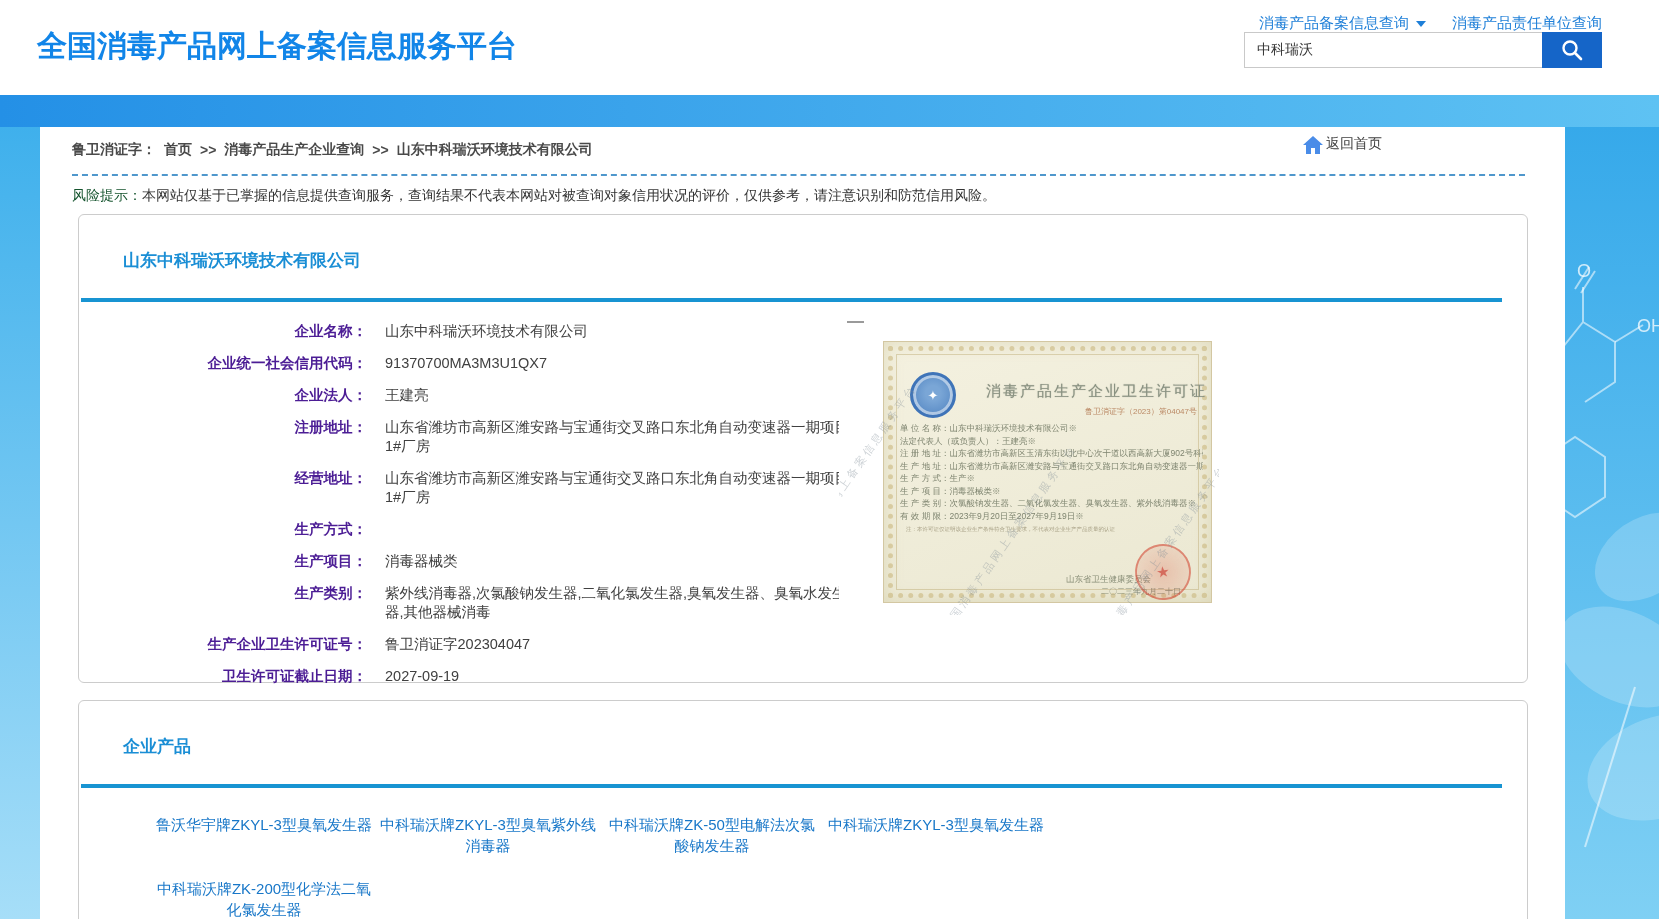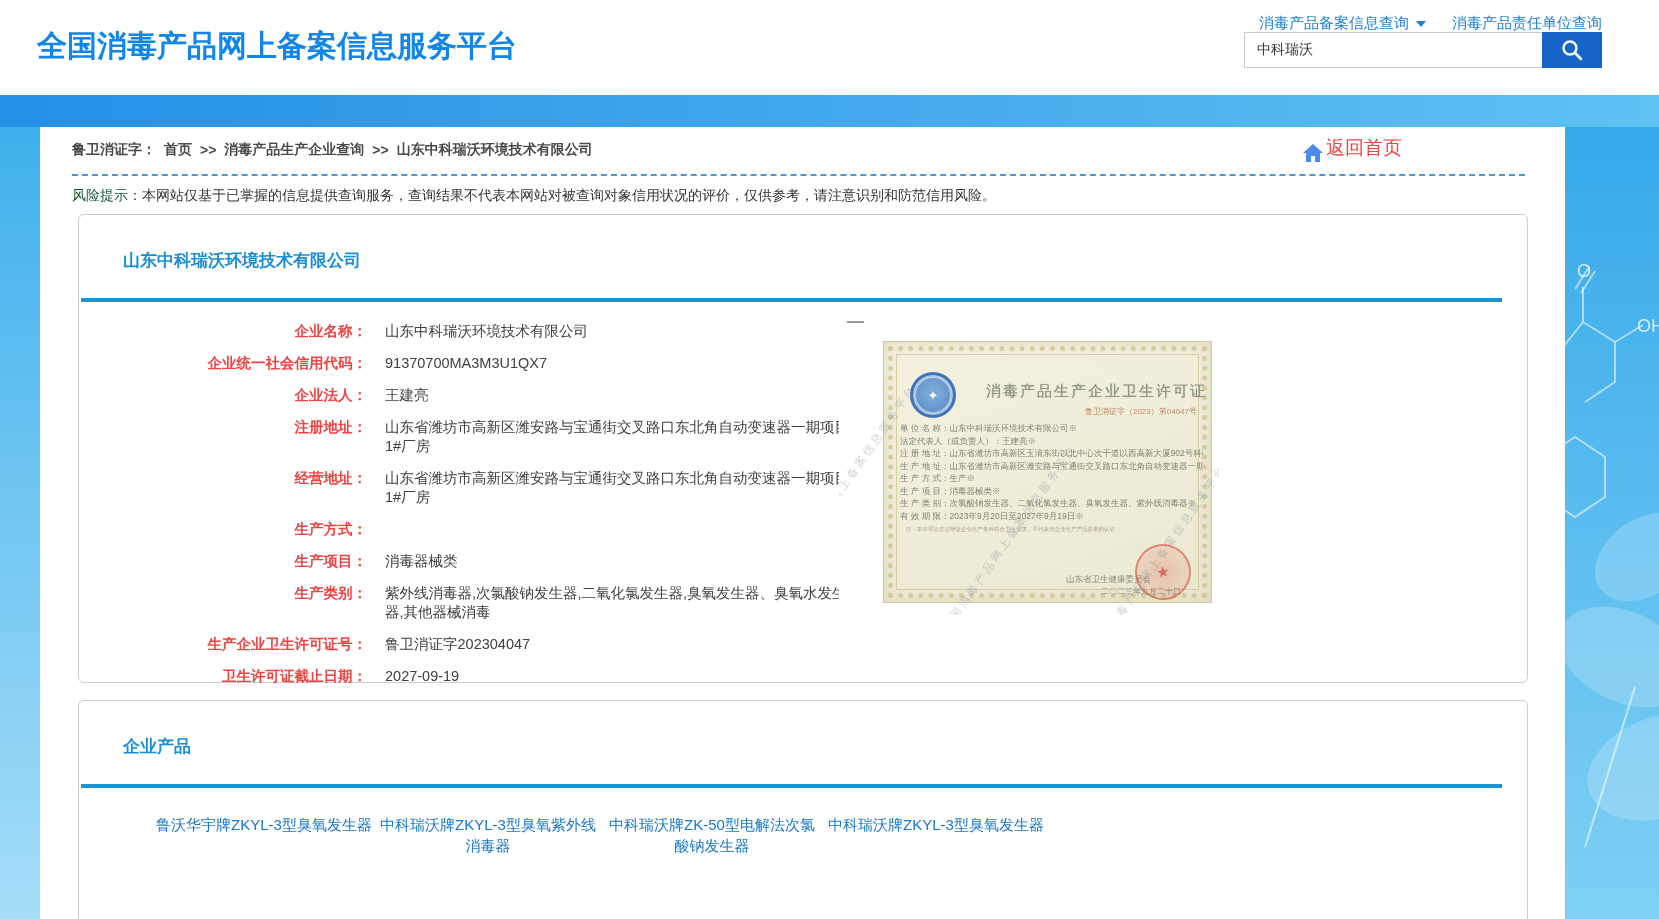--- a/index.html
+++ b/index.html
@@ -23,36 +23,36 @@
   .side-bg{position:absolute;top:127px;bottom:0;z-index:1;}
   .left-bg{left:0;width:40px;background:linear-gradient(180deg,#3fb0ec,#a6def8);}
   .right-bg{left:1565px;right:0;background:linear-gradient(180deg,#36a9ea,#7fd0f4);overflow:hidden;}
 
   
   .main-col{position:absolute;left:40px;top:127px;width:1525px;height:792px;background:#fff;z-index:2;}
 
   .breadcrumb{position:absolute;left:32px;top:14px;font-size:14px;font-weight:bold;color:#4a4a4a;display:flex;gap:8px;align-items:center;white-space:nowrap;}
   .crumb-link{color:#4a4a4a;text-decoration:none;cursor:pointer;}
   .back-home{position:absolute;left:1262px;top:8px;display:flex;align-items:flex-end;gap:2px;text-decoration:none;cursor:pointer;}
-  .back-home span{color:#ef4444;font-size:19px;padding-bottom:2px;}
+  .back-home span{color:#404040;font-size:14px;padding-bottom:2px;}
 
   .dashed{position:absolute;left:32px;top:47px;width:1453px;border-top:2px dashed #4f97cc;}
 
   .risk{position:absolute;left:32px;top:60px;font-size:14px;color:#333;white-space:nowrap;}
   .risk b{color:#14532d;font-weight:normal;}
 
   .card{position:absolute;left:38px;width:1448px;border:1px solid #ccc;border-radius:6px;background:#fff;}
   .card1{top:87px;height:467px;}
   .card2{top:573px;height:360px;}
   .card-title{margin:34px 0 0 44px;font-size:17px;font-weight:bold;color:#1a8ed5;}
   .blue-line{margin:26px 0 0 2px;height:4px;width:1421px;background:#1894d2;}
 
   .fields{margin-top:20px;}
   .frow{display:flex;margin-bottom:13px;min-height:19px;}
-  .flabel{width:288px;text-align:right;color:#ef4444;font-weight:bold;font-size:14.5px;line-height:19px;flex-shrink:0;}
+  .flabel{width:288px;text-align:right;color:#4c1d95;font-weight:bold;font-size:14.5px;line-height:19px;flex-shrink:0;}
   .fvalue{margin-left:18px;max-width:465px;font-size:14.5px;color:#404040;line-height:19px;}
 
   
   .scan{position:absolute;left:760px;top:100px;width:380px;height:300px;background:#fff;overflow:hidden;}
   .scan-dash{position:absolute;left:8px;top:6px;width:17px;height:2px;background:#9a9a9a;}
   .wm{position:absolute;font-size:11px;color:rgba(125,140,150,.38);letter-spacing:3px;transform:rotate(-55deg);transform-origin:left top;white-space:nowrap;z-index:3;pointer-events:none;}
   .wm1{left:-60px;top:250px;}
   .wm2{left:100px;top:310px;}
   .wm3{left:250px;top:330px;}
 
@@ -228,17 +228,18 @@
     </div>
 
     <div class="card card2">
       <div class="card-title">企业产品</div>
       <div class="blue-line"></div>
       <div class="products">
         <a class="product-link">鲁沃华宇牌ZKYL-3型臭氧发生器</a>
         <a class="product-link">中科瑞沃牌ZKYL-3型臭氧紫外线消毒器</a>
         <a class="product-link">中科瑞沃牌ZK-50型电解法次氯酸钠发生器</a>
         <a class="product-link">中科瑞沃牌ZKYL-3型臭氧发生器</a>
+        <a class="product-link">中科瑞沃牌ZK-200型化学法二氧化氯发生器</a>
       </div>
     </div>
 
   </div>
 </div>
 
 </body></html>

